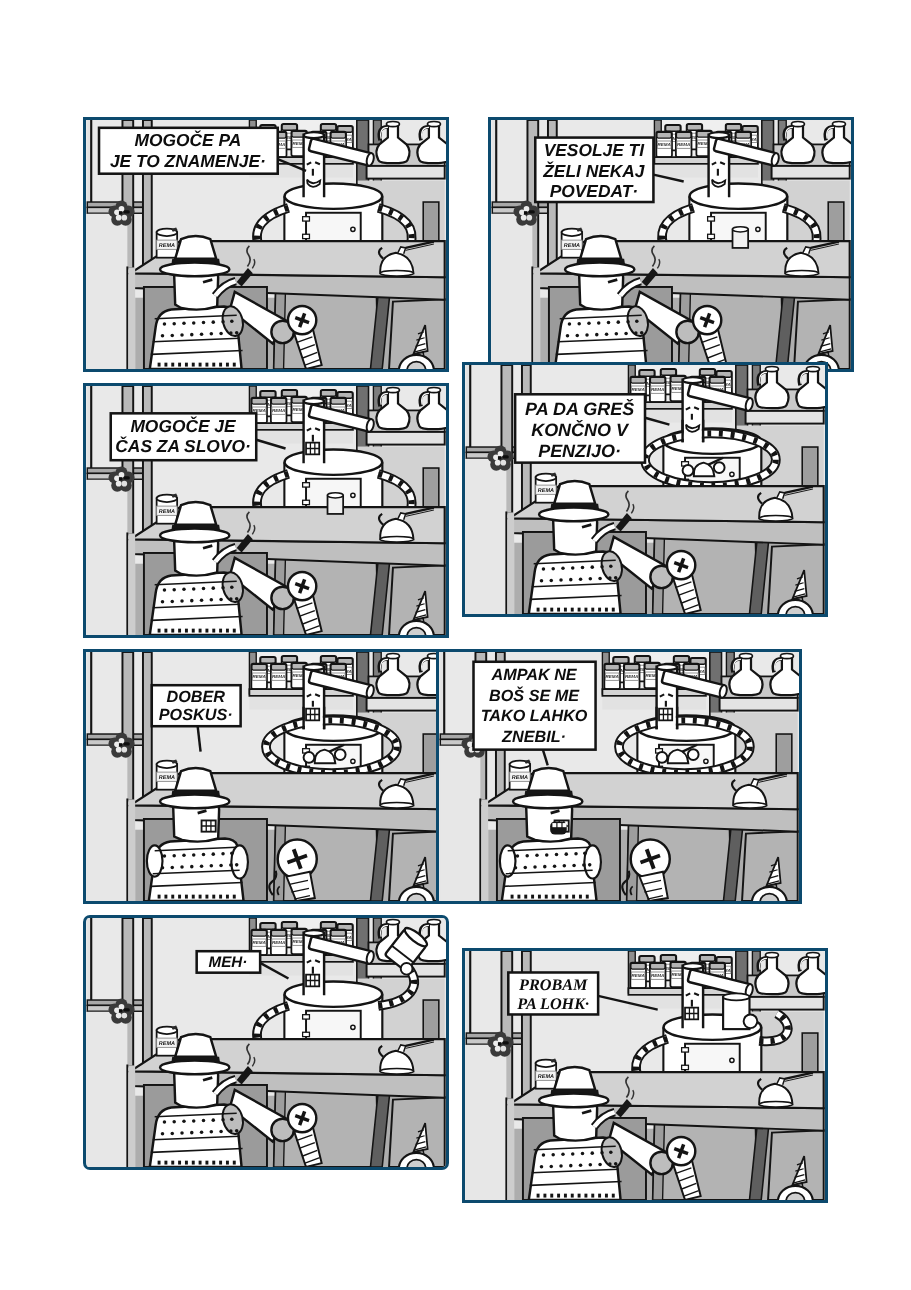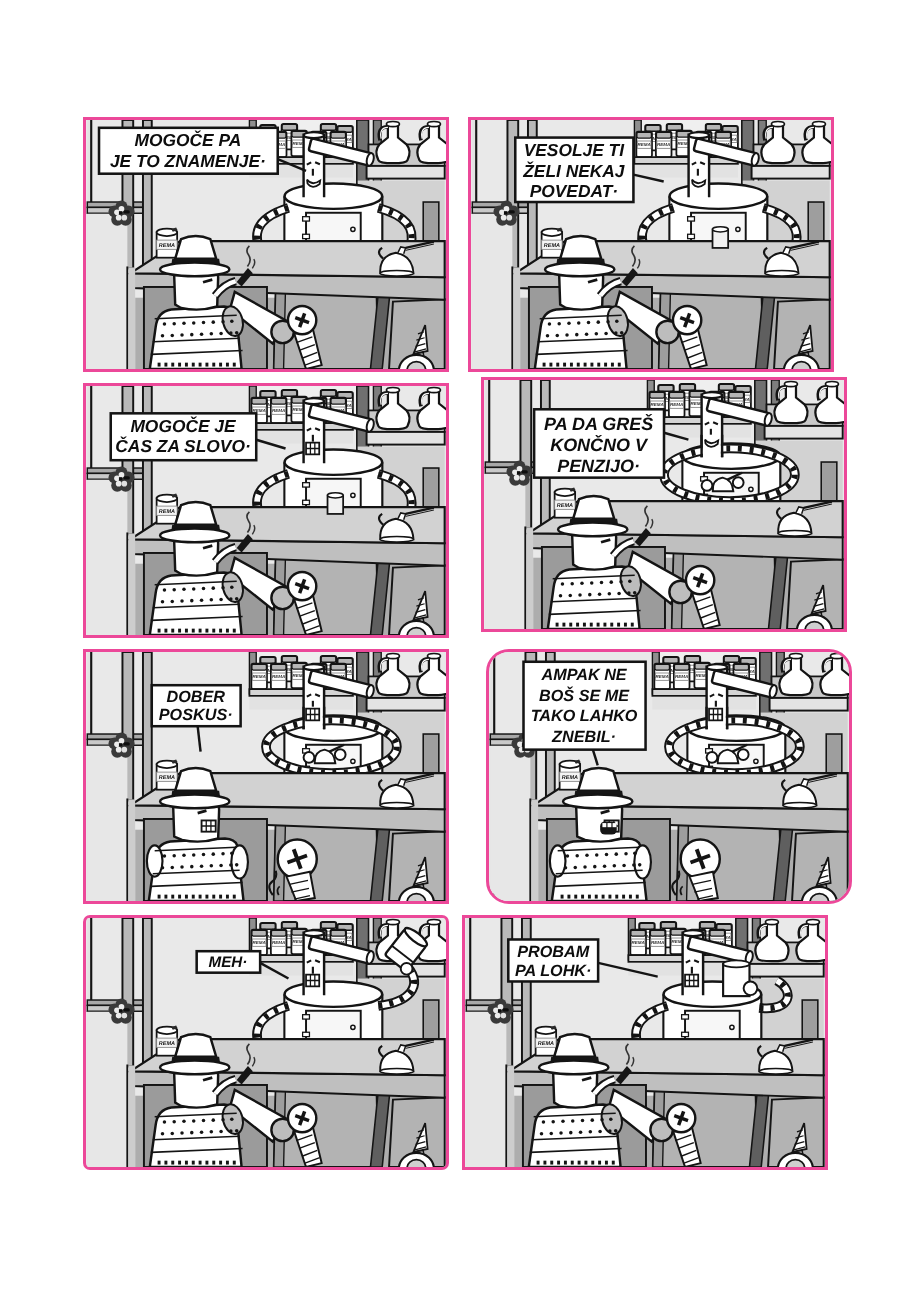--- a/index.html
+++ b/index.html
@@ -1,17 +1,17 @@
 <!DOCTYPE html>
 <html><head>
 <meta charset="utf-8">
 <style>
 html,body{margin:0;padding:0;background:#fff;}
 body{width:911px;height:1290px;position:relative;font-family:"Liberation Sans",sans-serif;-webkit-font-smoothing:antialiased;text-rendering:geometricPrecision;}
-.panel{position:absolute;width:360px;height:249px;border:3px solid #ec4899;background:#e9e9e9;overflow:hidden;}
+.panel{position:absolute;width:360px;height:249px;border:3px solid #0c4a6e;background:#e9e9e9;overflow:hidden;}
 .panel svg{display:block;}
 </style>
 </head>
 <body>
 <svg width="0" height="0" style="position:absolute">
 <defs>
 <g id="jar">
  <rect x="-8" y="-26" width="16" height="26" rx="2" fill="#fff" stroke="#141414" stroke-width="1.8"></rect>
  <rect x="-7.5" y="-25.5" width="15" height="6" rx="1.5" fill="#b5b5b5" stroke="#141414" stroke-width="1.4"></rect>
  <rect x="-7" y="-16.5" width="14" height="7.5" fill="#fff" stroke="#777" stroke-width="0.8"></rect>
@@ -269,21 +269,21 @@
       <use href="#mouthsmile"></use>
       <use href="#scnfront"></use>
       <use href="#guyA"></use>
  <line x1="195" y1="40" x2="224" y2="52" stroke="#141414" stroke-width="2.5"></line>
  <rect x="12" y="8" width="183" height="47" fill="#fff" stroke="#141414" stroke-width="2.6"></rect>
  <text x="103" y="27" font-size="17.8" text-anchor="middle" font-weight="bold" font-style="italic" fill="#0d0d0d">MOGOČE PA</text>
  <text x="103" y="48" font-size="17.8" text-anchor="middle" font-weight="bold" font-style="italic" fill="#0d0d0d">JE TO ZNAMENJE·</text>
 </svg>
 </div>
 
-<div class="panel" style="left:468px;top:117px;text-align:center;">
+<div class="panel" style="left:488px;top:117px;text-align:center;">
 <svg width="360" height="249" viewBox="0 0 366 255">
  <use href="#scnback"></use>
       <use href="#hoseA"></use>
       <use href="#mouthsmile"></use>
       <use href="#scnfront"></use>
       <use href="#glass"></use>
       <use href="#guyA"></use>
  <line x1="165" y1="56" x2="196" y2="63" stroke="#141414" stroke-width="2.5"></line>
  <rect x="44" y="18" width="121" height="66" fill="#fff" stroke="#141414" stroke-width="2.6"></rect>
  <text x="104" y="37" font-size="17.8" text-anchor="middle" font-weight="bold" font-style="italic" fill="#0d0d0d">VESOLJE TI</text>
@@ -300,21 +300,21 @@
       <use href="#scnfront"></use>
       <use href="#glass"></use>
       <use href="#guyA"></use>
  <line x1="173" y1="55" x2="203" y2="64" stroke="#141414" stroke-width="2.5"></line>
  <rect x="24" y="28" width="149" height="48" fill="#fff" stroke="#141414" stroke-width="2.6"></rect>
  <text x="98" y="47" font-size="17.8" text-anchor="middle" font-weight="bold" font-style="italic" fill="#0d0d0d">MOGOČE JE</text>
  <text x="98" y="68" font-size="17.8" text-anchor="middle" font-weight="bold" font-style="italic" fill="#0d0d0d">ČAS ZA SLOVO·</text>
 </svg>
 </div>
 
-<div class="panel" style="left:462px;top:377px;margin-left:19px;">
+<div class="panel" style="left:462px;top:362px;">
 <svg width="360" height="249" viewBox="0 0 366 255">
  <use href="#scnback"></use>
       <use href="#hoseB"></use>
       <use href="#mouthsmile"></use>
       <use href="#scnfront"></use>
       <use href="#guyA"></use>
  <line x1="183" y1="54" x2="208" y2="61" stroke="#141414" stroke-width="2.5"></line>
  <rect x="50" y="30" width="133" height="70" fill="#fff" stroke="#141414" stroke-width="2.6"></rect>
  <text x="116" y="51" font-size="18.4" text-anchor="middle" font-weight="bold" font-style="italic" fill="#0d0d0d">PA DA GREŠ</text>
  <text x="116" y="73" font-size="18.4" text-anchor="middle" font-weight="bold" font-style="italic" fill="#0d0d0d">KONČNO V</text>
@@ -329,21 +329,21 @@
       <use href="#mouthgrid"></use>
       <use href="#scnfront"></use>
       <use href="#guyB"></use>
  <line x1="113" y1="76" x2="116" y2="102" stroke="#141414" stroke-width="2.5"></line>
  <rect x="66" y="34" width="91" height="42" fill="#fff" stroke="#141414" stroke-width="2.6"></rect>
  <text x="111" y="51" font-size="16.6" text-anchor="middle" font-weight="bold" font-style="italic" fill="#0d0d0d">DOBER</text>
  <text x="111" y="70" font-size="16.6" text-anchor="middle" font-weight="bold" font-style="italic" fill="#0d0d0d">POSKUS·</text>
 </svg>
 </div>
 
-<div class="panel" style="left:486px;top:649px;border-radius:23px;">
+<div class="panel" style="left:436px;top:649px;">
 <svg width="360" height="249" viewBox="0 0 366 255">
  <use href="#scnback"></use>
       <use href="#hoseB"></use>
       <use href="#mouthgrid"></use>
       <use href="#scnfront"></use>
       <use href="#guyB"></use>
  <rect x="112.5" y="173.5" width="17" height="13.5" rx="5" fill="#161616"></rect>
  <rect x="114.8" y="175.2" width="4" height="4.2" fill="#fff"></rect>
       <rect x="120" y="175.2" width="4" height="4.2" fill="#fff"></rect>
       <rect x="125.2" y="175.2" width="4" height="4.2" fill="#fff"></rect>
@@ -362,21 +362,21 @@
       <use href="#hoseC7"></use>
       <use href="#mouthgrid"></use>
       <use href="#scnfront"></use>
       <use href="#guyA"></use>
  <line x1="177" y1="46" x2="206" y2="62" stroke="#141414" stroke-width="2.5"></line>
  <rect x="112" y="34" width="65" height="22" fill="#fff" stroke="#141414" stroke-width="2.6"></rect>
  <text x="144" y="50.5" font-size="15.6" text-anchor="middle" font-weight="bold" font-style="italic" fill="#0d0d0d">MEH·</text>
 </svg>
 </div>
 
-<div class="panel" style="left:462px;top:915px;">
+<div class="panel" style="left:462px;top:948px;font-family:Liberation Serif, serif;">
 <svg width="360" height="249" viewBox="0 0 366 255">
  <use href="#scnback"></use>
       <use href="#hoseC8"></use>
       <use href="#mouthgrid"></use>
       <use href="#scnfront"></use>
       <use href="#guyA"></use>
  <line x1="135" y1="46" x2="196" y2="60" stroke="#141414" stroke-width="2.5"></line>
  <rect x="43" y="22" width="92" height="43" fill="#fff" stroke="#141414" stroke-width="2.6"></rect>
  <text x="89" y="40" font-size="16.6" text-anchor="middle" font-weight="bold" font-style="italic" fill="#0d0d0d">PROBAM</text>
  <text x="89" y="59" font-size="16.6" text-anchor="middle" font-weight="bold" font-style="italic" fill="#0d0d0d">PA LOHK·</text>

